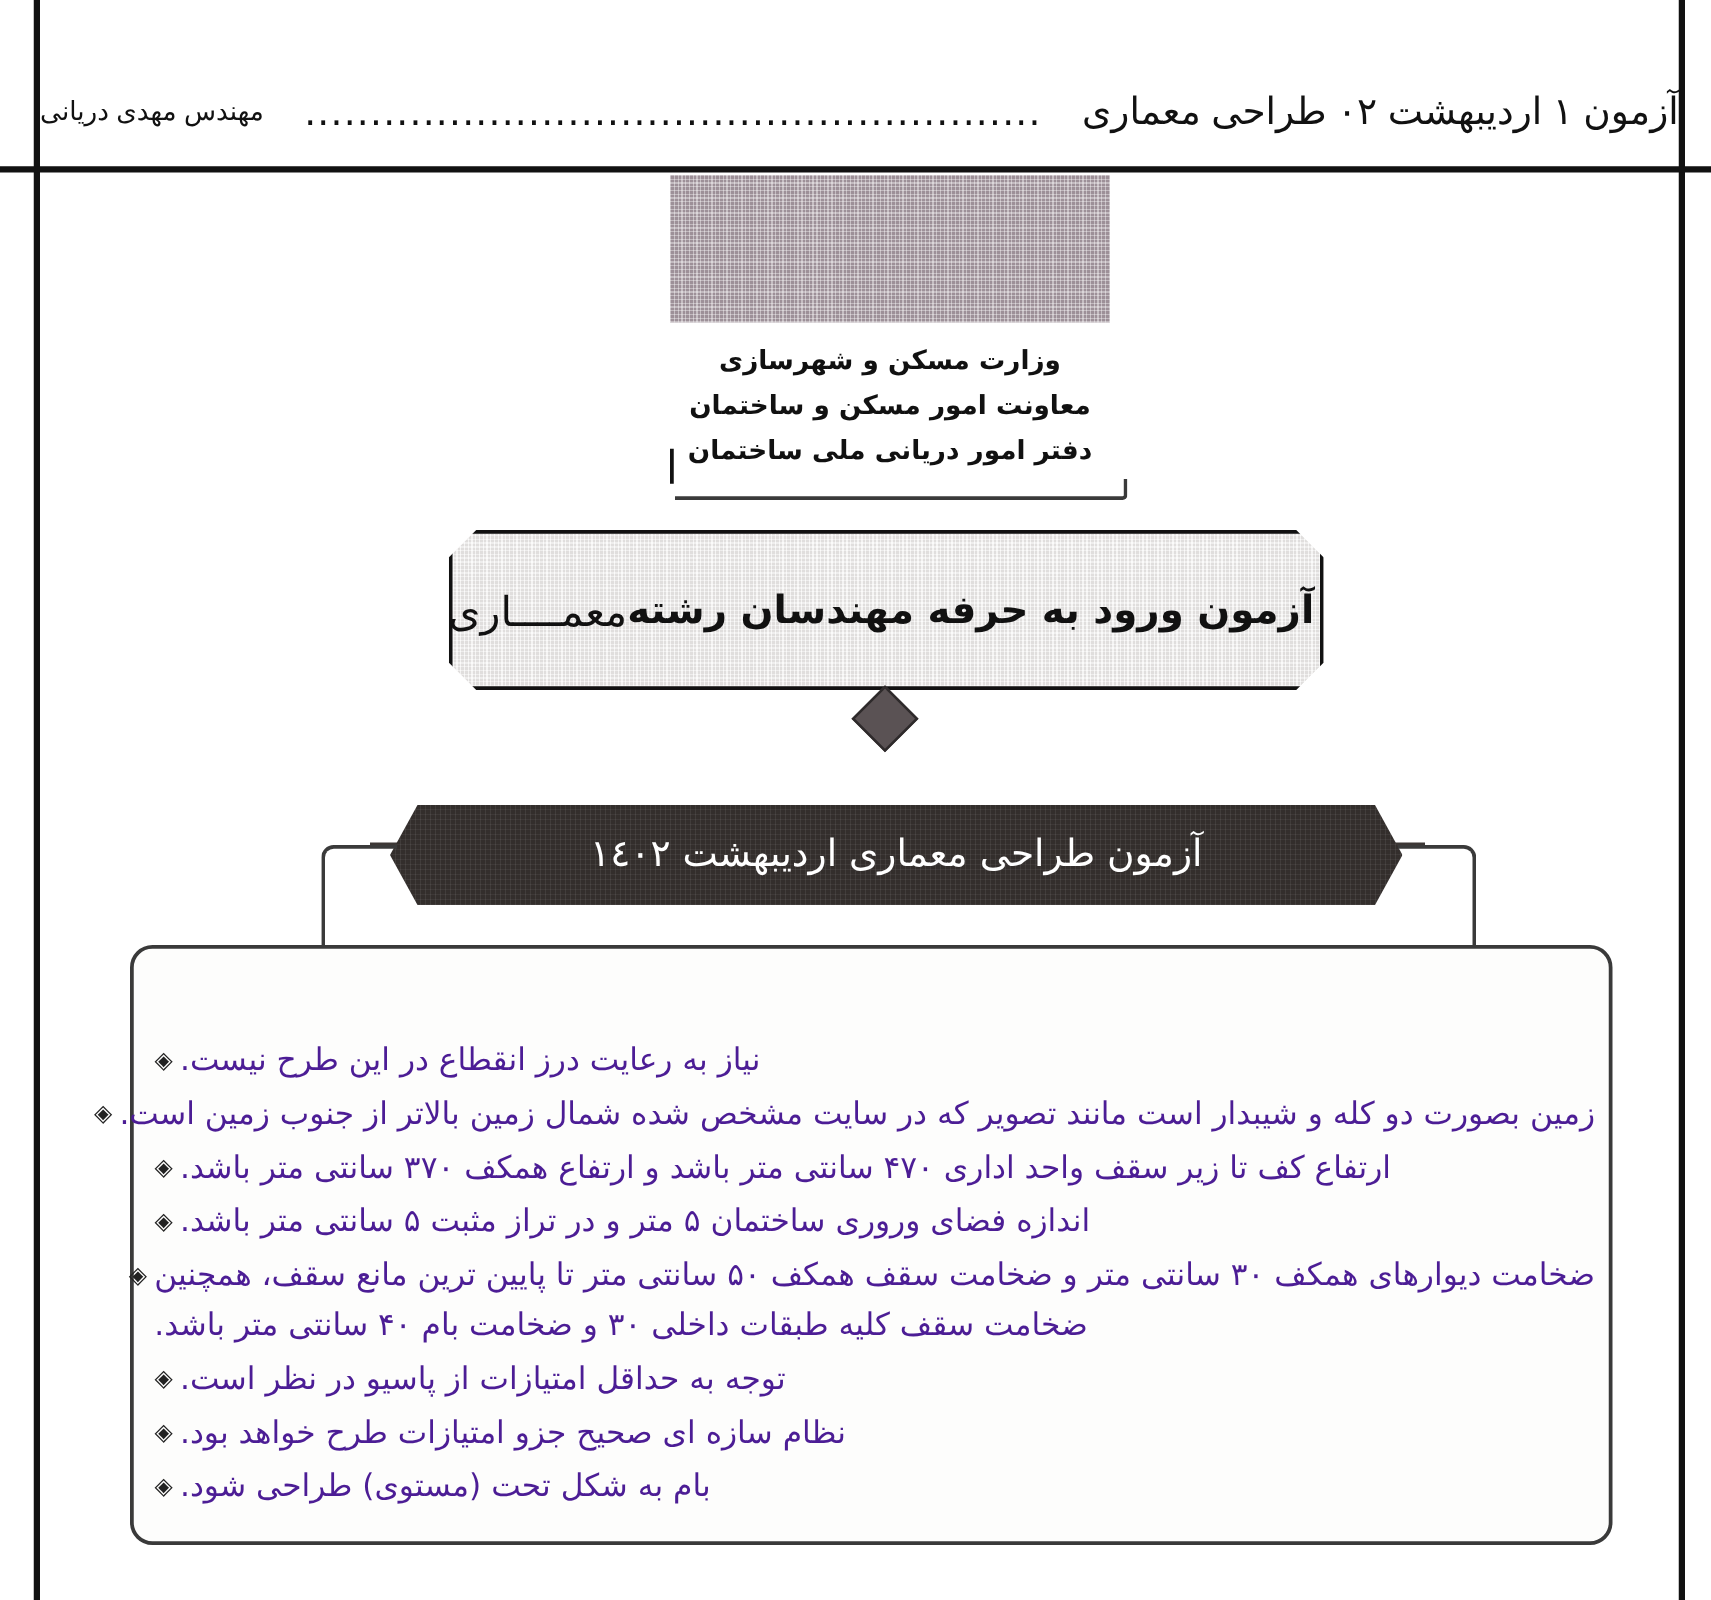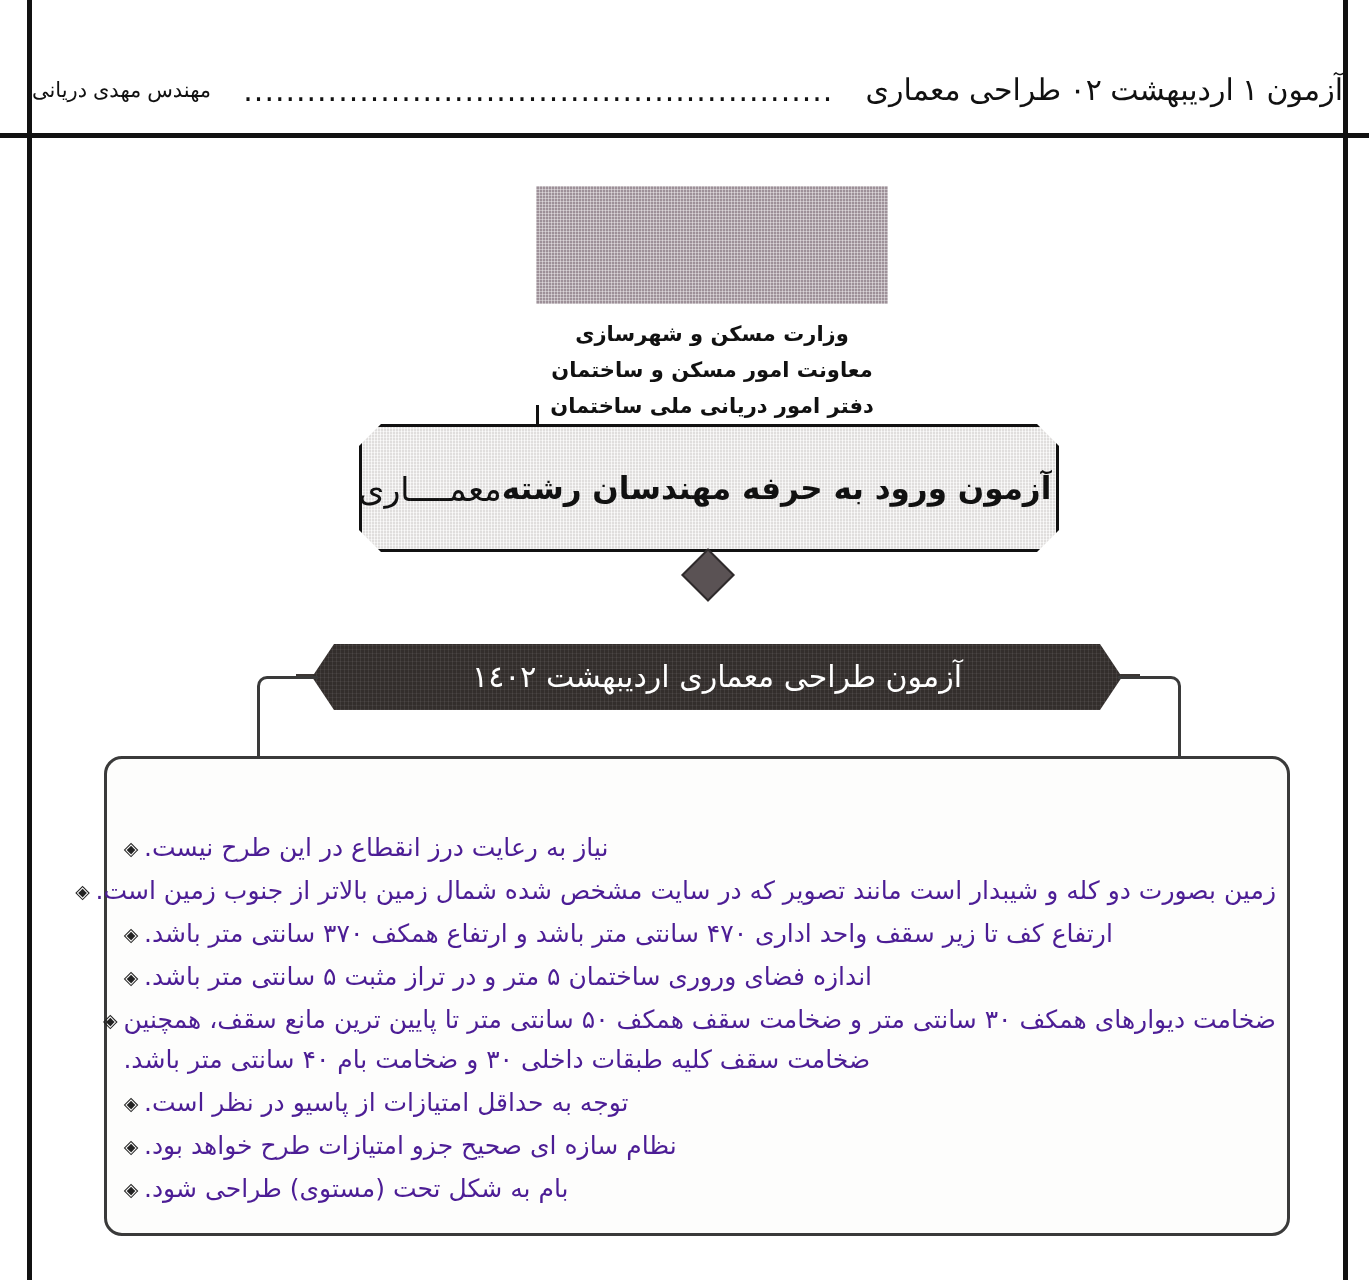--- a/index.html
+++ b/index.html
@@ -31,21 +31,21 @@
   .header-dots{
     flex:1 1 auto;overflow:hidden;white-space:nowrap;
     font-size:30px;color:#111;letter-spacing:1px;
     margin:0 2px;direction:ltr;text-align:center;
   }
   .header-author{font-size:21px;}
 
   
   .logo-block{
     position:absolute;left:536px;top:140px;width:352px;
-    text-align:center;direction:rtl;margin-top:46px;
+    text-align:center;direction:rtl;
   }
   .logo-image{
     width:352px;height:118px;
     background-color:#9d9098;
     background-image:
       repeating-linear-gradient(90deg, rgba(255,255,255,.42) 0 1px, rgba(0,0,0,0) 1px 3px),
       repeating-linear-gradient(0deg, rgba(255,255,255,.38) 0 1px, rgba(0,0,0,0) 1px 3px);
     margin:0 auto;
   }
   .ministry-lines{
@@ -84,21 +84,21 @@
   }
   .title-line1{font-size:31px;font-weight:bold;line-height:1.25;white-space:nowrap;}
   .title-line2{font-size:33px;font-weight:normal;line-height:1.25;white-space:nowrap;margin-top:4px;}
   .title-diamond{
     position:absolute;left:689px;top:556px;width:34px;height:34px;
     background:#5a5254;transform:rotate(45deg);border:2px solid #2e2a2b;
   }
 
   
   .banner{
-    position:absolute;left:312px;top:644px;width:810px;height:66px;
+    position:absolute;left:312px;top:644px;width:810px;height:80px;
     background-color:#332e2c;
     background-image:
       repeating-linear-gradient(90deg, rgba(255,255,255,.07) 0 1px, rgba(0,0,0,0) 1px 4px),
       repeating-linear-gradient(0deg, rgba(255,255,255,.055) 0 1px, rgba(0,0,0,0) 1px 4px);
     clip-path:polygon(22px 0, calc(100% - 22px) 0, 100% 50%, calc(100% - 22px) 100%,
                       22px 100%, 0 50%);
     display:flex;align-items:center;justify-content:center;
     direction:rtl;
   }
   .banner-text{

